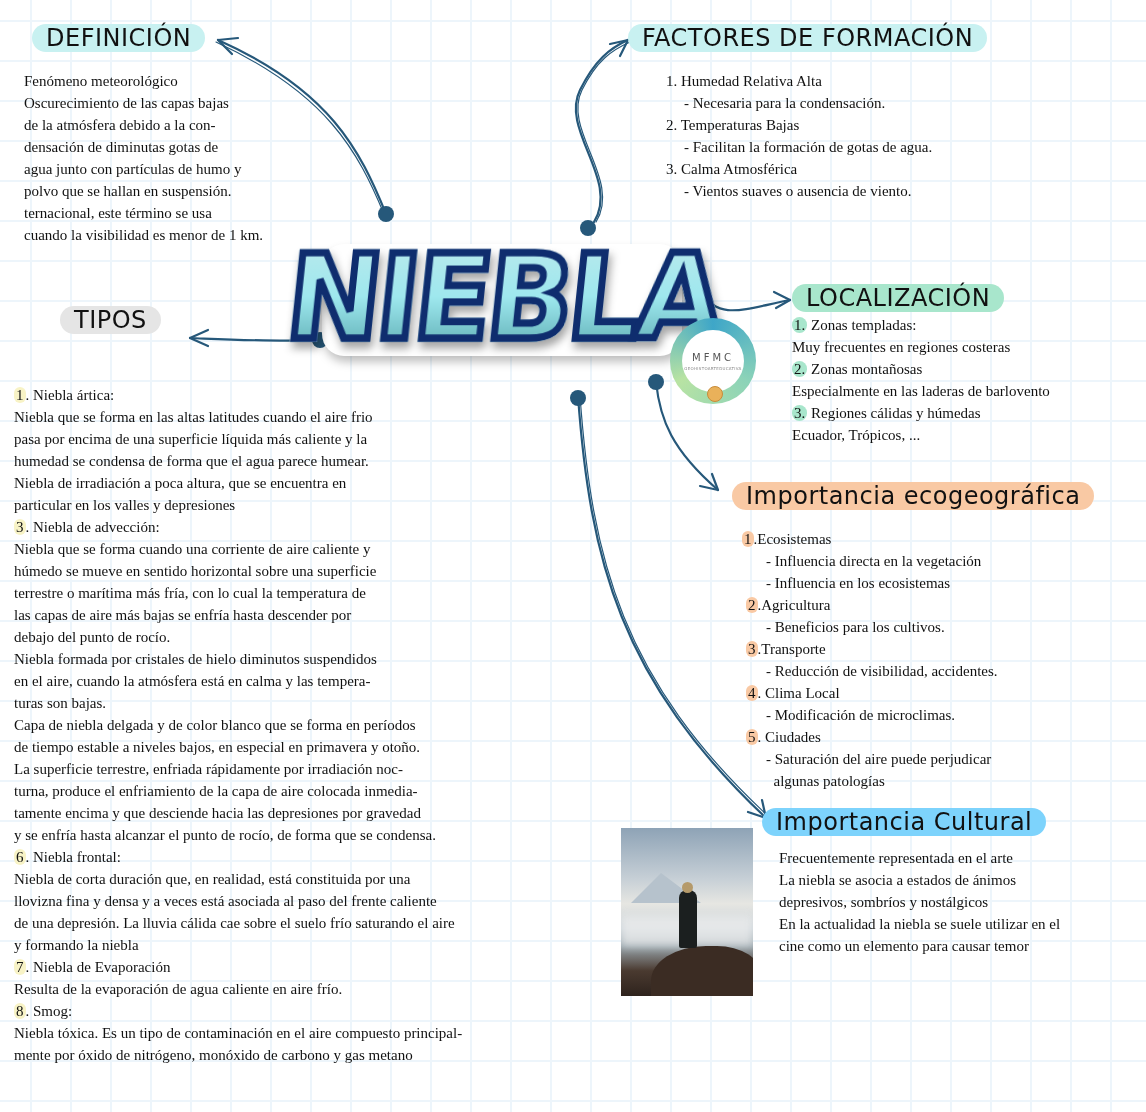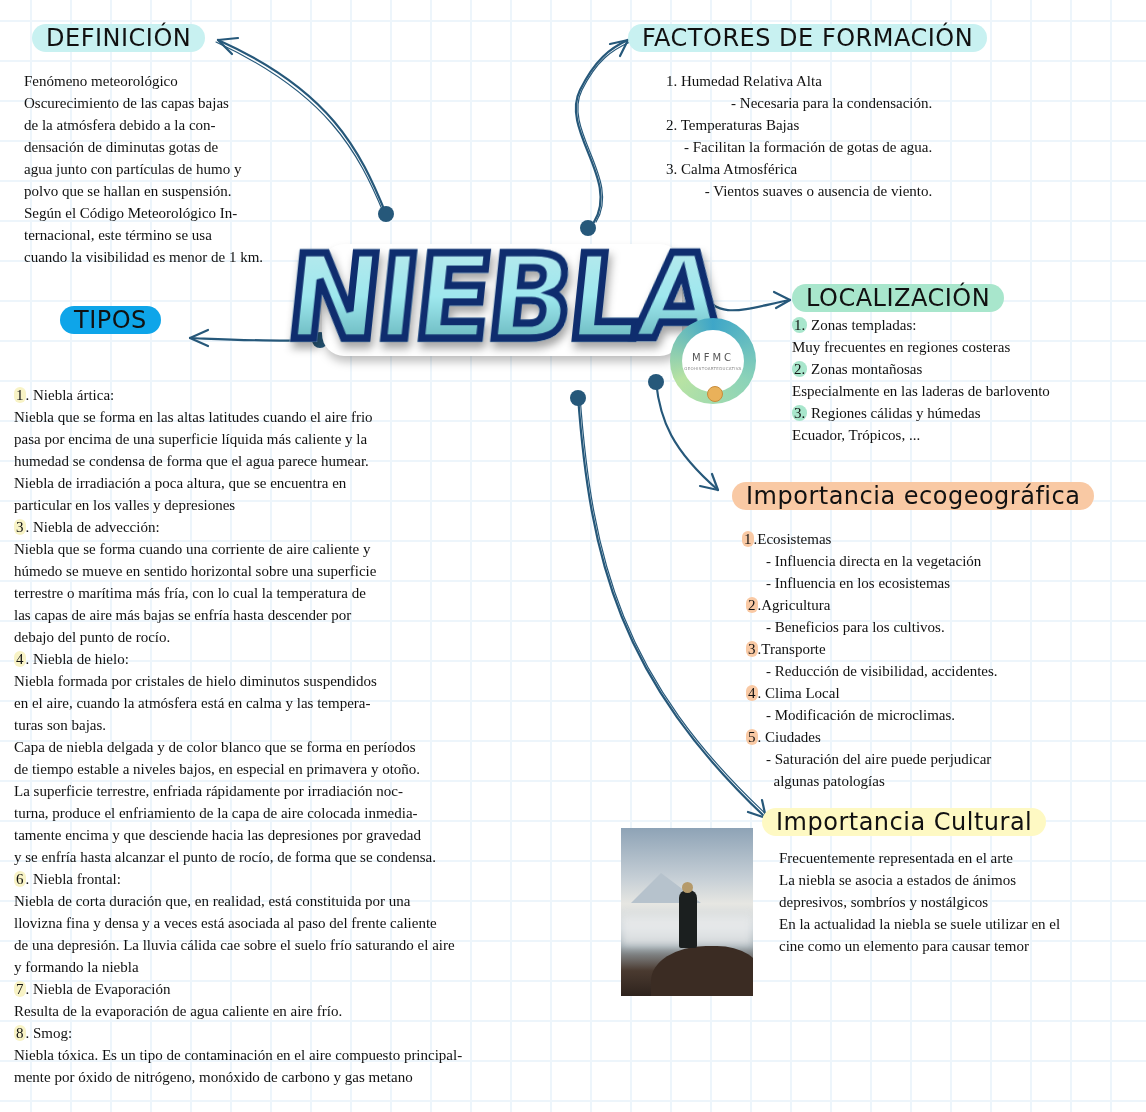--- a/index.html
+++ b/index.html
@@ -12,31 +12,31 @@
     background-size: 40px 40px;
     background-position: 30px 20px;
     font-family: "DejaVu Sans", sans-serif;
     color: #111;
   }
   .heading {
     position: absolute; font-size: 24px; line-height: 28px; letter-spacing: 0.5px;
     color: #111; white-space: nowrap; padding: 0 14px; border-radius: 14px;
   }
   .h-cyan { background: #c8f1f1; }
-  .h-yellow { background: #0ea5e9; }
+  .h-yellow { background: #e5e5e5; }
   .h-green { background: #a8e6cc; }
   .h-orange { background: #f9c9a4; }
-  .h-pink { background: #fef9c3; }
+  .h-pink { background: #7dd3fc; }
   .text { position: absolute; font-size: 15px; line-height: 22px; white-space: nowrap; font-family: Liberation Serif, serif; }
   .line { display: block; }
   .num { border-radius: 10px; padding: 0 2px; }
   .num-y { background: #f8f3c6; }
   .num-g { background: #a8e6cc; }
   .num-o { background: #f9c9a4; }
-  .ind1 { padding-left: 18px; text-align: right; }
+  .ind1 { padding-left: 18px; }
   .ind2 { padding-left: 24px; }
 
   
   #title {
     position: absolute; left: 318px; top: 232px; width: 372px; height: 130px;
     display: flex; align-items: center; justify-content: center;
   }
   #title-text {
     font-family: "DejaVu Sans", sans-serif; font-weight: bold; font-size: 112px;
     letter-spacing: -4px; transform: skewX(-6deg) scaleY(1.05);
@@ -132,21 +132,20 @@
 <div id="logo-avatar"></div>
 
 <div class="heading h-cyan" style="left:32px; top:24px;">DEFINICIÓN</div>
 <div class="text" style="left:24px; top:70px;" id="def-text">
     <span class="line">Fenómeno meteorológico</span>
     <span class="line">Oscurecimiento de las capas bajas</span>
     <span class="line">de la atmósfera debido a la con-</span>
     <span class="line">densación de diminutas gotas de</span>
     <span class="line">agua junto con partículas de humo y</span>
     <span class="line">polvo que se hallan en suspensión.</span>
-    <span class="line">Según el Código Meteorológico In-</span>
     <span class="line">ternacional, este término se usa</span>
     <span class="line">cuando la visibilidad es menor de 1 km.</span>
   </div>
 
 <div class="heading h-cyan" style="left:628px; top:24px;text-align:right;">FACTORES DE FORMACIÓN</div>
 <div class="text" style="left:666px; top:70px;" id="fac-list">
     <span class="line">1. Humedad Relativa Alta</span>
     <span class="line ind1">- Necesaria para la condensación.</span>
     <span class="line">2. Temperaturas Bajas</span>
     <span class="line ind1">- Facilitan la formación de gotas de agua.</span>
@@ -161,21 +160,20 @@
     <span class="line">pasa por encima de una superficie líquida más caliente y la</span>
     <span class="line">humedad se condensa de forma que el agua parece humear.</span>
     <span class="line">Niebla de irradiación a poca altura, que se encuentra en</span>
     <span class="line">particular en los valles y depresiones</span>
     <span class="line"><span class="num num-y">3</span><span>. Niebla de advección:</span></span>
     <span class="line">Niebla que se forma cuando una corriente de aire caliente y</span>
     <span class="line">húmedo se mueve en sentido horizontal sobre una superficie</span>
     <span class="line">terrestre o marítima más fría, con lo cual la temperatura de</span>
     <span class="line">las capas de aire más bajas se enfría hasta descender por</span>
     <span class="line">debajo del punto de rocío.</span>
-    <span class="line"><span class="num num-y">4</span><span>. Niebla de hielo:</span></span>
     <span class="line">Niebla formada por cristales de hielo diminutos suspendidos</span>
     <span class="line">en el aire, cuando la atmósfera está en calma y las tempera-</span>
     <span class="line">turas son bajas.</span>
     <span class="line">Capa de niebla delgada y de color blanco que se forma en períodos</span>
     <span class="line">de tiempo estable a niveles bajos, en especial en primavera y otoño.</span>
     <span class="line">La superficie terrestre, enfriada rápidamente por irradiación noc-</span>
     <span class="line">turna, produce el enfriamiento de la capa de aire colocada inmedia-</span>
     <span class="line">tamente encima y que desciende hacia las depresiones por gravedad</span>
     <span class="line">y se enfría hasta alcanzar el punto de rocío, de forma que se condensa.</span>
     <span class="line"><span class="num num-y">6</span><span>. Niebla frontal:</span></span>

